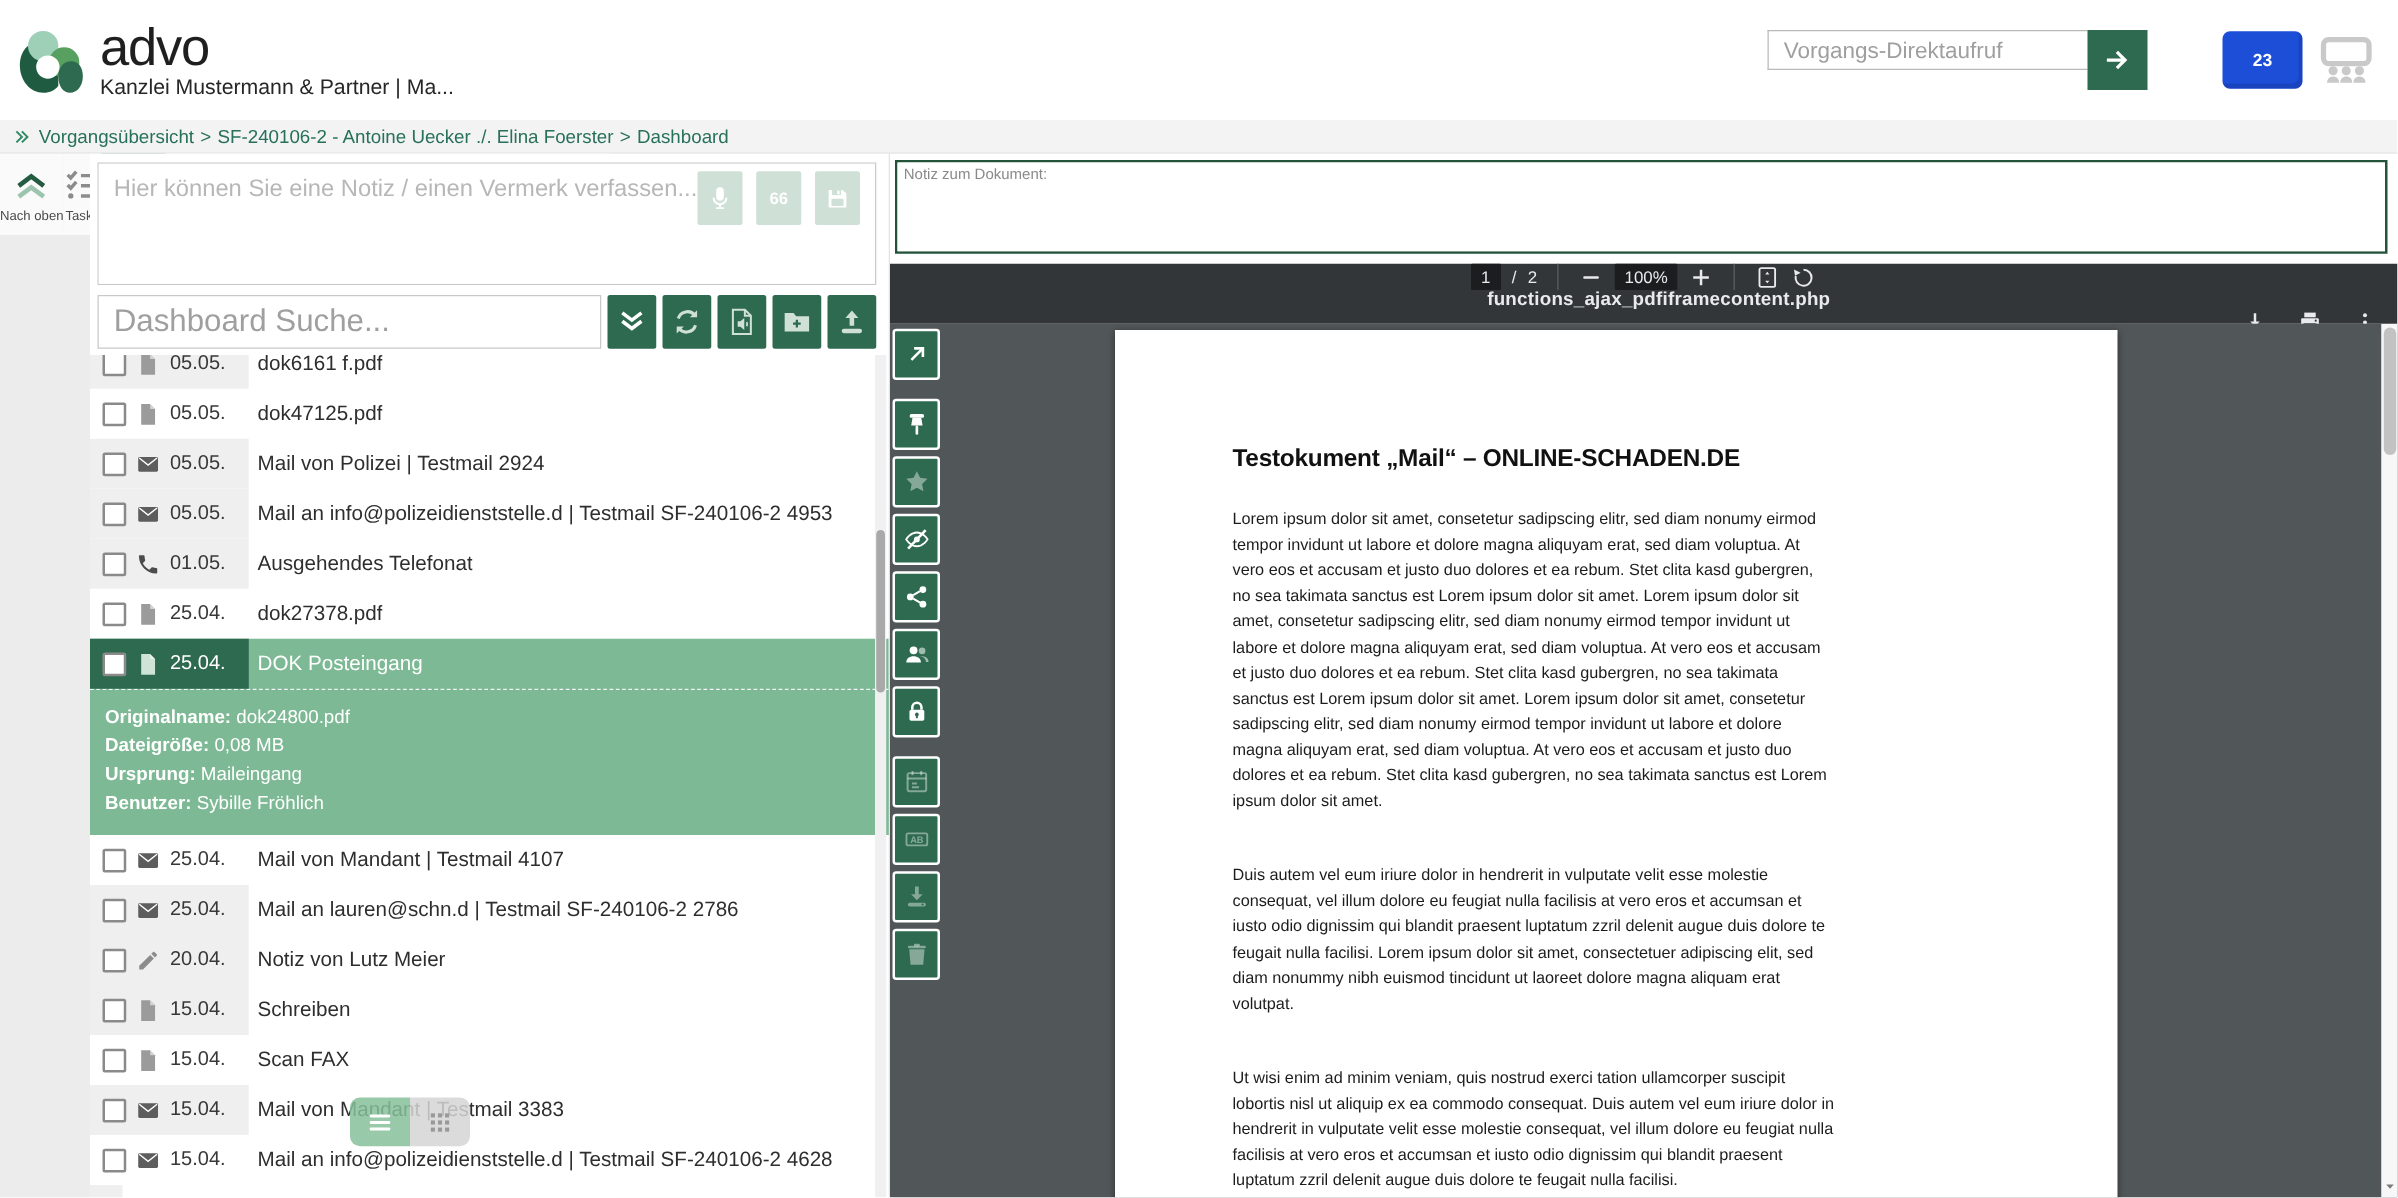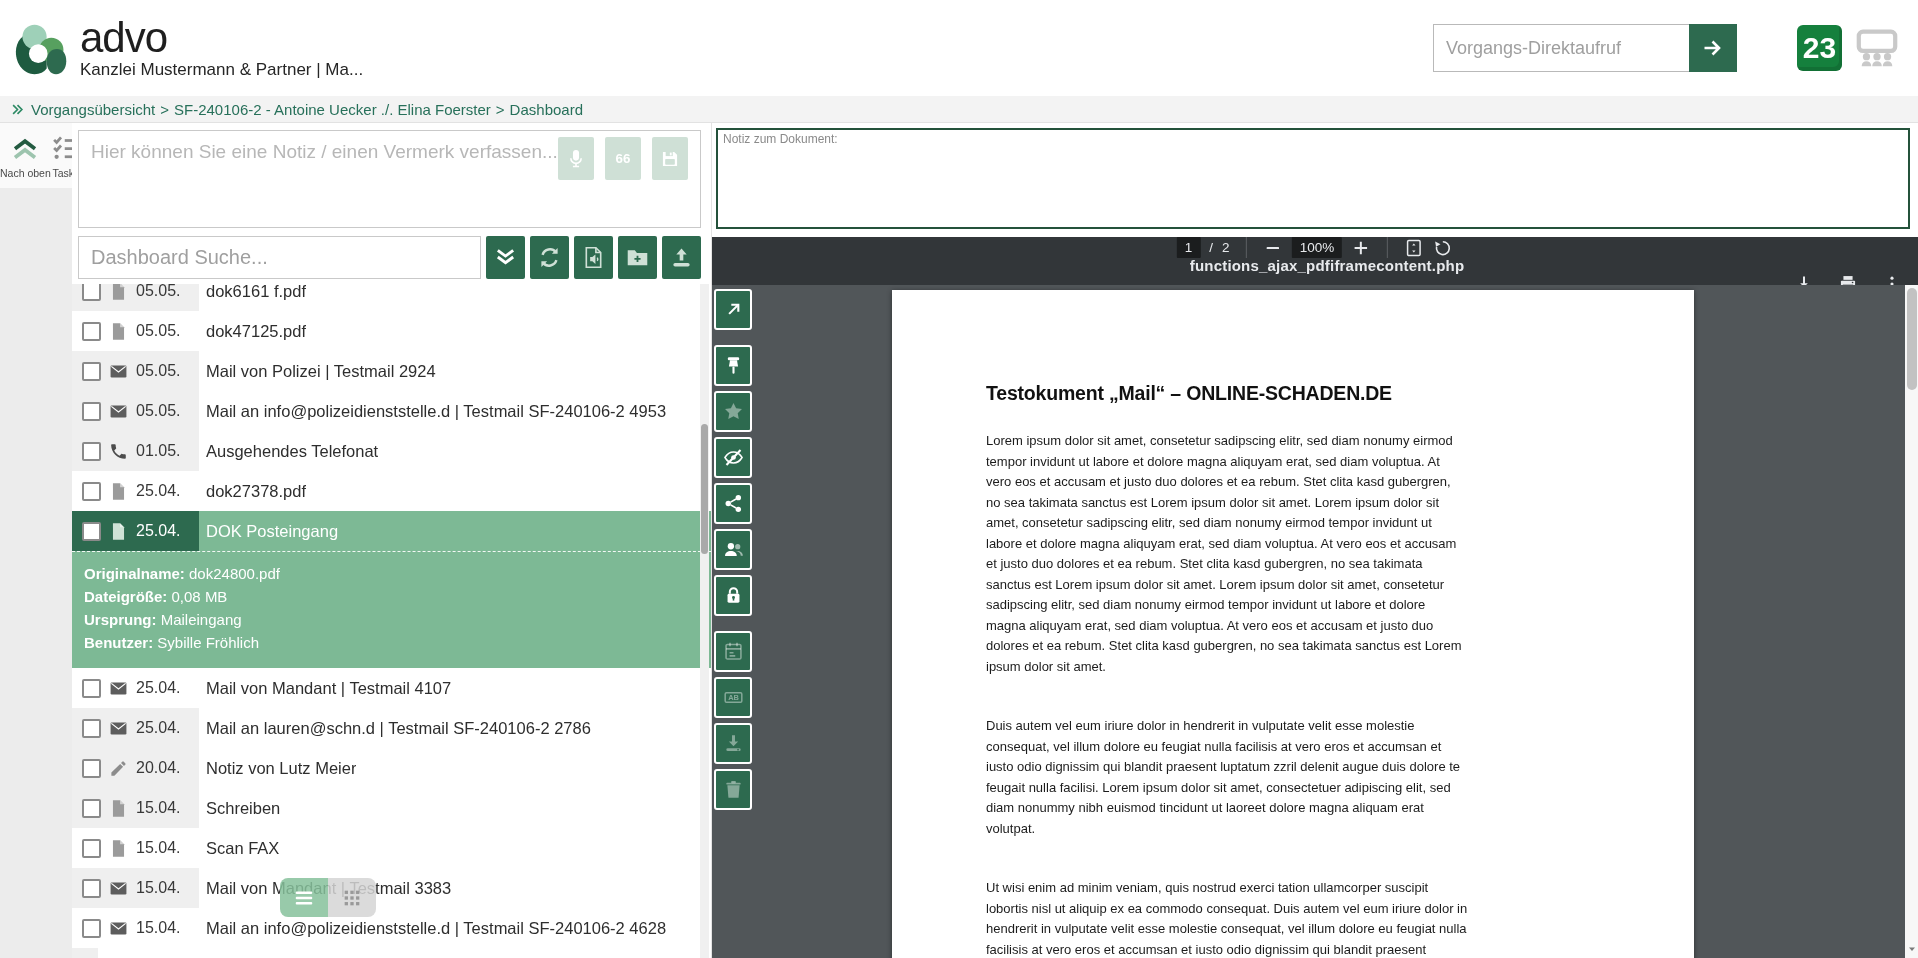--- a/index.html
+++ b/index.html
@@ -10,25 +10,25 @@
 
   
   .topbar { height:96px; display:flex; align-items:center; padding:0 18px 0 14px; background:#fff; }
   .brand-wrap { display:flex; align-items:flex-start; }
   .logo { width:56px; height:58px; margin-top:4px; }
   .brand-text { margin-left:10px; }
   .brand-name { font-size:42px; line-height:44px; color:#1f1f1f; font-weight:500; letter-spacing:-1px; }
   .brand-sub { font-size:17px; color:#262626; margin-top:0px; }
   .top-right { margin-left:auto; display:flex; align-items:center; }
   .direct-wrap { display:flex; }
-  .direct-input { width:256px; height:48px; border:1px solid #b9b9b9; border-right:none; padding:0 12px; font-size:18px; color:#333; }
+  .direct-input { width:256px; height:32px; border:1px solid #b9b9b9; border-right:none; padding:0 12px; font-size:18px; color:#333; }
   .direct-input::placeholder { color:#9f9f9f; }
   .direct-btn { width:48px; height:48px; background:#2d6a4f; color:#fff; display:flex; align-items:center; justify-content:center; }
-  .cal-badge { margin-left:60px; width:45px; height:46px; background:#15803d; border-radius:6px; color:#fff;
-    font-size:30px; font-weight:bold; display:flex; align-items:center; justify-content:center;
+  .cal-badge { margin-left:60px; width:64px; height:46px; background:#1d4ed8; border-radius:6px; color:#fff;
+    font-size:14px; font-weight:bold; display:flex; align-items:center; justify-content:center;
     box-shadow:inset -3px -4px 0 rgba(0,0,0,.12); }
   .people-btn { margin-left:12px; color:#c9c9c9; display:flex; align-items:center; }
 
   
   .breadcrumb { height:27px; background:#f3f3f3; border-bottom:1px solid #e2e2e2; display:flex; align-items:center;
     padding-left:10px; font-size:15px; color:#27705a; }
   .bc-icon { color:#2d8a64; margin-right:6px; display:flex; }
   .bc-sep { margin:0 5px; }
 
   
@@ -50,21 +50,21 @@
     border-right:1px solid #e3e3e3; background:#fff; }
   .compose { margin:7px 10px 0 6px; height:98px; border:1px solid #c9c9c9; position:relative; background:#fff; }
   .compose textarea { width:100%; height:100%; border:none; resize:none; padding:10px 12px; font-size:19px; color:#444; }
   .compose textarea::placeholder { color:#b7b7b7; }
   .compose-btns { position:absolute; top:6px; right:12px; display:flex; gap:11px; }
   .cbtn { width:36px; height:43px; background:#cfe0d6; border-radius:2px; color:#fff;
     display:flex; align-items:center; justify-content:center; }
   .cbtn svg { width:20px; height:20px; }
 
   .searchrow { margin:8px 10px 0 6px; display:flex; gap:5px; height:43px; }
-  .search-input { flex:1; border:1px solid #c9c9c9; padding:0 12px; font-size:20px; color:#333; }
+  .search-input { flex:1; border:1px solid #c9c9c9; padding:0 12px; font-size:25px; color:#333; }
   .search-input::placeholder { color:#9f9f9f; }
   .sbtn { width:39px; height:43px; flex-shrink:0; background:#2d6a4f; border-radius:2px; color:#fff;
     display:flex; align-items:center; justify-content:center; }
   .sbtn svg { width:23px; height:23px; }
   .sbtn.light svg { color:#cfe0d6; }
 
   .list { margin-top:5px; flex:1; overflow:hidden; position:relative; }
   .rows { margin-top:-13px; }
   .row { display:block; }
   .row-main { display:flex; align-items:center; height:40px; }
@@ -89,21 +89,21 @@
   .list-thumb { position:absolute; top:140px; left:1px; width:7px; height:130px; background:#a9a9a9; border-radius:4px; }
 
   .view-toggle { position:absolute; left:208px; top:755px; display:flex; z-index:5; }
   .vt-btn { width:48px; height:39px; display:flex; align-items:center; justify-content:center; }
   .vt-list { background:rgba(134,193,155,.85); border-radius:8px 0 0 8px; color:#fff; }
   .vt-grid { background:rgba(213,213,213,.85); border-radius:0 8px 8px 0; color:#999; }
   .vt-btn svg { width:22px; height:22px; }
 
   
   .right { flex:1; display:flex; flex-direction:column; background:#fff; }
-  .doc-note { margin:5px 8px 0 4px; height:101px; border:2px solid #24523b; background:#fff; }
+  .doc-note { margin:5px 8px 0 4px; height:75px; border:2px solid #24523b; background:#fff; }
   .doc-note textarea { width:100%; height:100%; border:none; resize:none; padding:2px 5px; font-size:12px; color:#555; }
   .doc-note textarea::placeholder { color:#8a8a8a; }
 
   .pdf { margin-top:8px; flex:1; display:flex; flex-direction:column; min-height:0; }
   .pdf-toolbar { height:48px; background:#323639; color:#e8eaed; display:flex; align-items:center;
     padding:0 16px; position:relative; flex-shrink:0;flex-direction:column; }
   .tb-icon { color:#e8eaed; display:flex; align-items:center; }
   .tb-icon svg { width:20px; height:20px; }
   .tb-filename { margin-left:24px; font-size:15px; font-weight:bold; letter-spacing:.2px; }
   .tb-center { position:absolute; left:50%; transform:translateX(-50%); display:flex; align-items:center; gap:9px; font-size:13.5px; }

